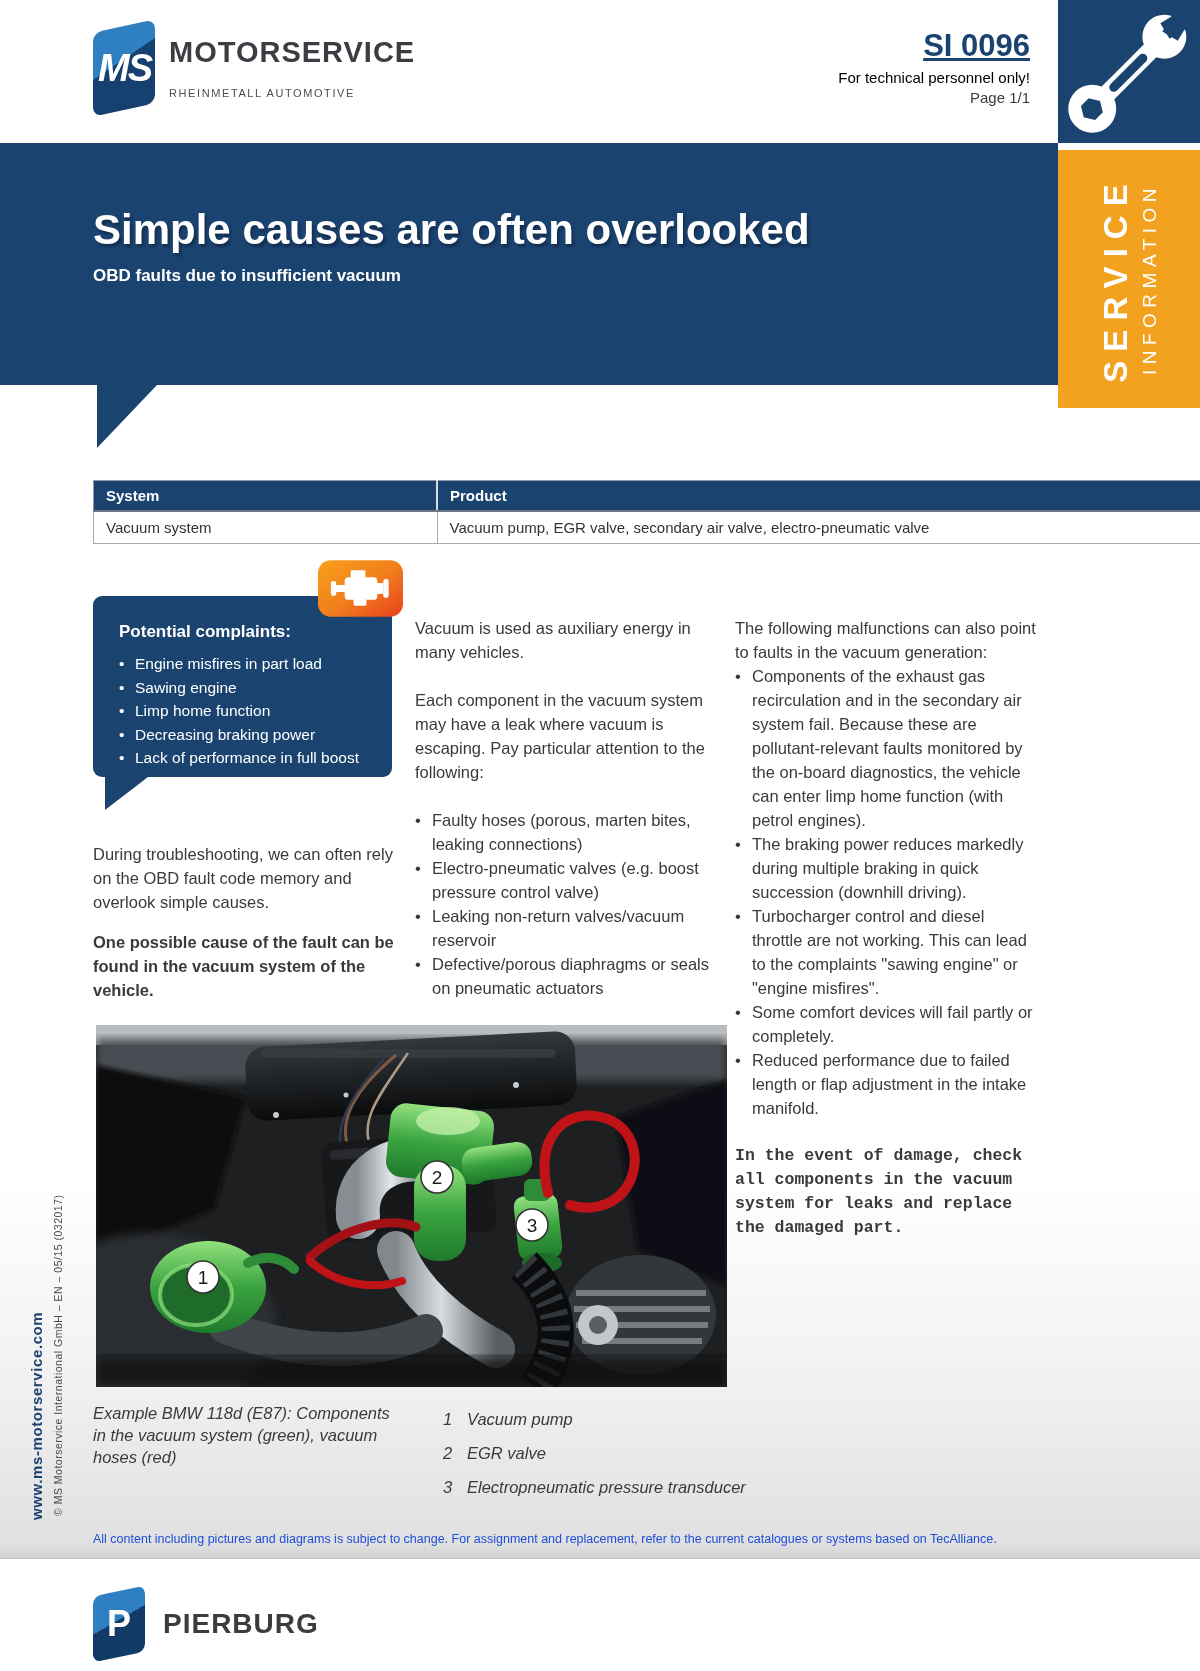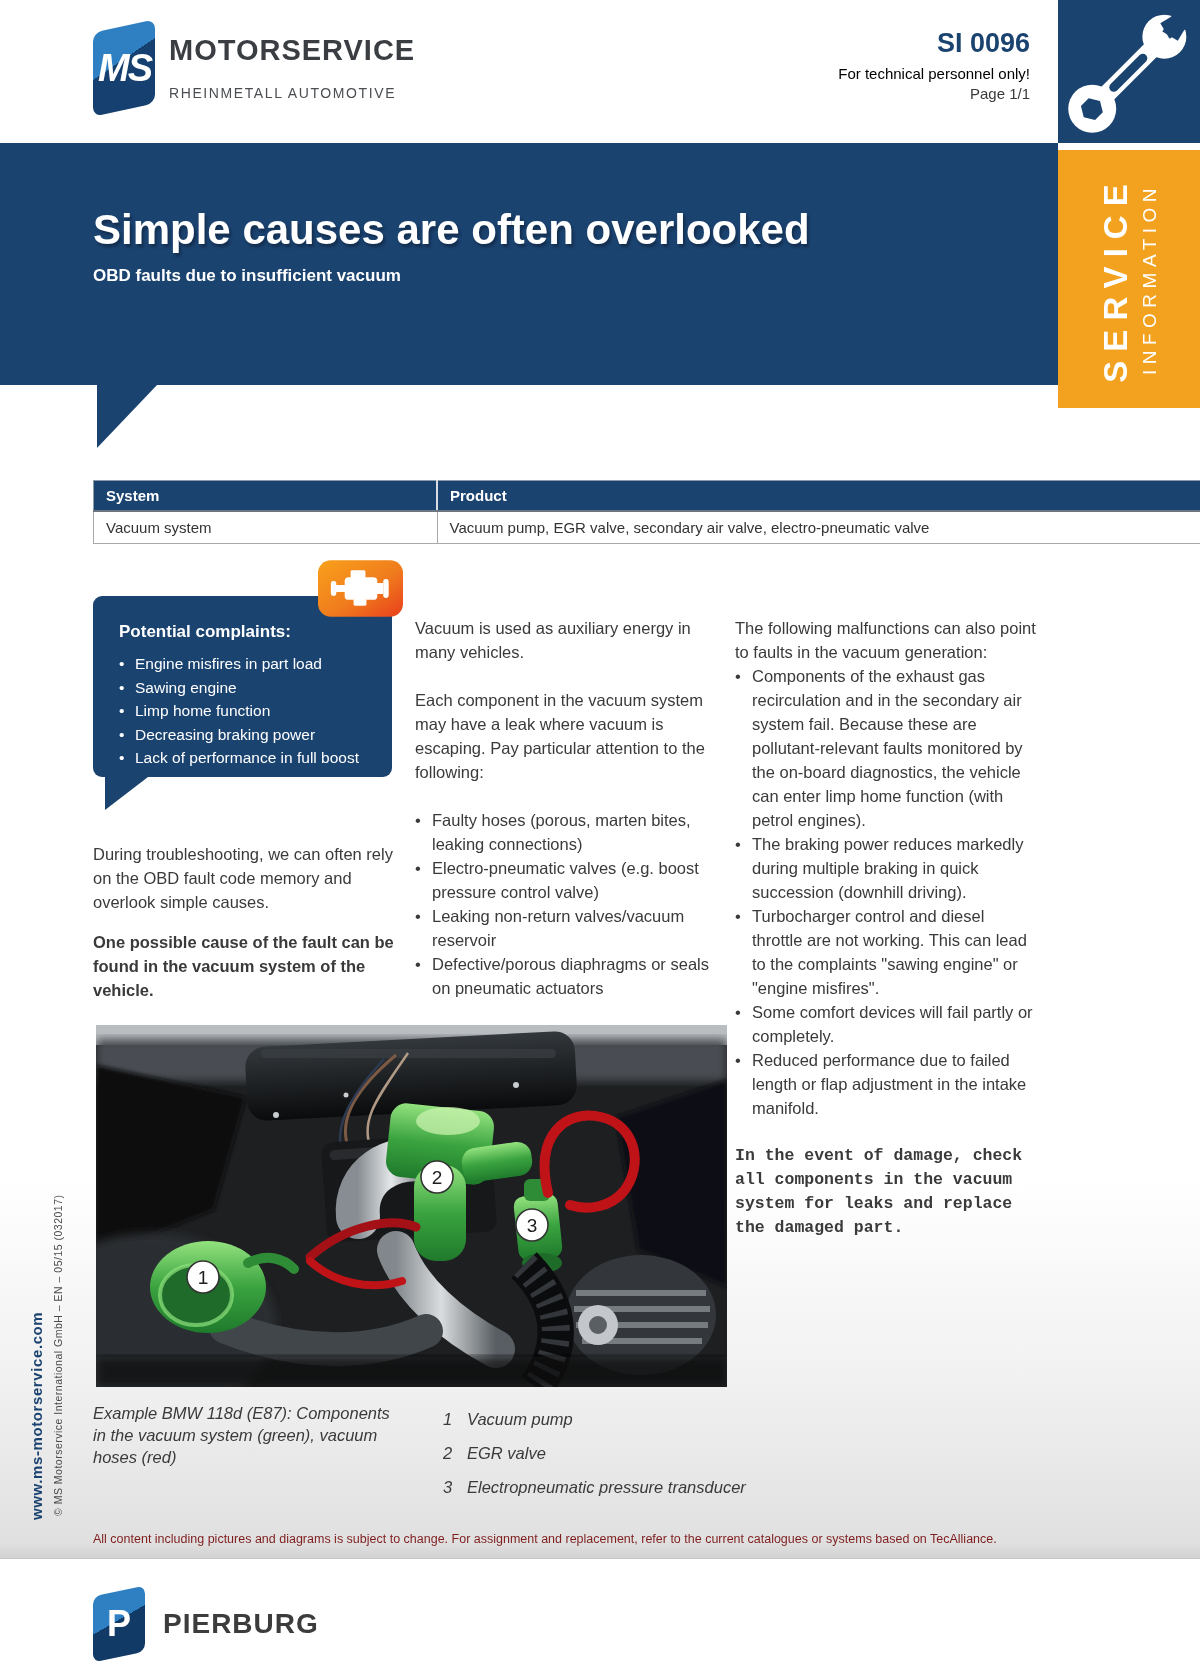--- a/index.html
+++ b/index.html
@@ -11,23 +11,23 @@
   .hdr{position:absolute;left:0;top:0;width:1200px;height:143px;background:#fff;}
   .brand{position:absolute;left:93px;top:26px;display:flex;align-items:center;}
   .brand-mark{
     width:62px;height:84px;border-radius:9px;
     background:linear-gradient(155deg,#2f80c3 42%,#16406f 42%);
     transform:skewY(-12deg);display:flex;align-items:center;justify-content:center;
   }
   .brand-mark span{color:#fff;font-weight:bold;font-style:italic;font-size:38px;letter-spacing:-2px;transform:skewY(12deg);}
   .brand-text{margin-left:14px;}
   .brand-name{font-size:29px;font-weight:bold;color:#3a3d42;letter-spacing:1px;line-height:1;}
-  .brand-division{font-size:14px;color:#4a4d52;letter-spacing:1.6px;margin-top:20px;}
+  .brand-division{font-size:11px;color:#4a4d52;letter-spacing:1.6px;margin-top:20px;}
   .doc-info{position:absolute;right:170px;top:30px;text-align:right;}
-  .doc-code{font-size:27px;font-weight:bold;color:#1b4370;line-height:1;}
+  .doc-code{font-size:31px;font-weight:bold;color:#1b4370;line-height:1;text-decoration:underline;}
   .doc-note{font-size:15px;color:#000000;margin-top:7px;line-height:1.35;}
   .doc-page{font-size:15px;color:#3a3a3a;line-height:1.35;}
   .wrench-box{position:absolute;left:1058px;top:0;width:142px;height:143px;background:#1b4370;}
   
   .banner{position:absolute;left:0;top:143px;width:1058px;height:242px;background:#1b4370;z-index:1;}
   .banner h1{
     margin:0;padding:64px 0 0 93px;color:#fff;font-size:42px;line-height:1.1;
     text-shadow:2px 3px 3px rgba(8,20,38,.45);
   }
   .banner h2{margin:0;padding:14px 0 0 93px;color:#fff;font-size:17px;line-height:1.1;}
@@ -94,21 +94,21 @@
     border-bottom:1px solid #c6c6c6;
   }
   .side-url{
     position:absolute;left:28px;top:1520px;transform:rotate(-90deg);transform-origin:0 0;
     font-size:15px;font-weight:bold;color:#1b4370;letter-spacing:.6px;white-space:nowrap;z-index:1;
   }
   .side-copy{
     position:absolute;left:52px;top:1516px;transform:rotate(-90deg);transform-origin:0 0;
     font-size:10.5px;color:#4a4a4a;letter-spacing:.5px;white-space:nowrap;z-index:1;
   }
-  .disclaimer{position:absolute;left:93px;top:1532px;width:1060px;font-size:12.5px;color:#7f1d1d;z-index:1;}
+  .disclaimer{position:absolute;left:93px;top:1532px;width:1060px;font-size:12.5px;color:#1d4ed8;z-index:1;}
   
   .footer{position:absolute;left:0;top:1559px;width:1200px;height:112px;background:#fff;}
   .pierburg{position:absolute;left:93px;top:32px;display:flex;align-items:center;}
   .pierburg-mark{
     width:52px;height:66px;border-radius:8px;
     background:linear-gradient(160deg,#2f80c3 45%,#123a66 45%);
     transform:skewY(-12deg);display:flex;align-items:center;justify-content:center;
   }
   .pierburg-mark span{color:#fff;font-weight:bold;font-size:36px;transform:skewY(12deg);}
   .pierburg-name{margin-left:18px;font-size:28px;font-weight:bold;color:#3c3c3c;letter-spacing:1px;}

